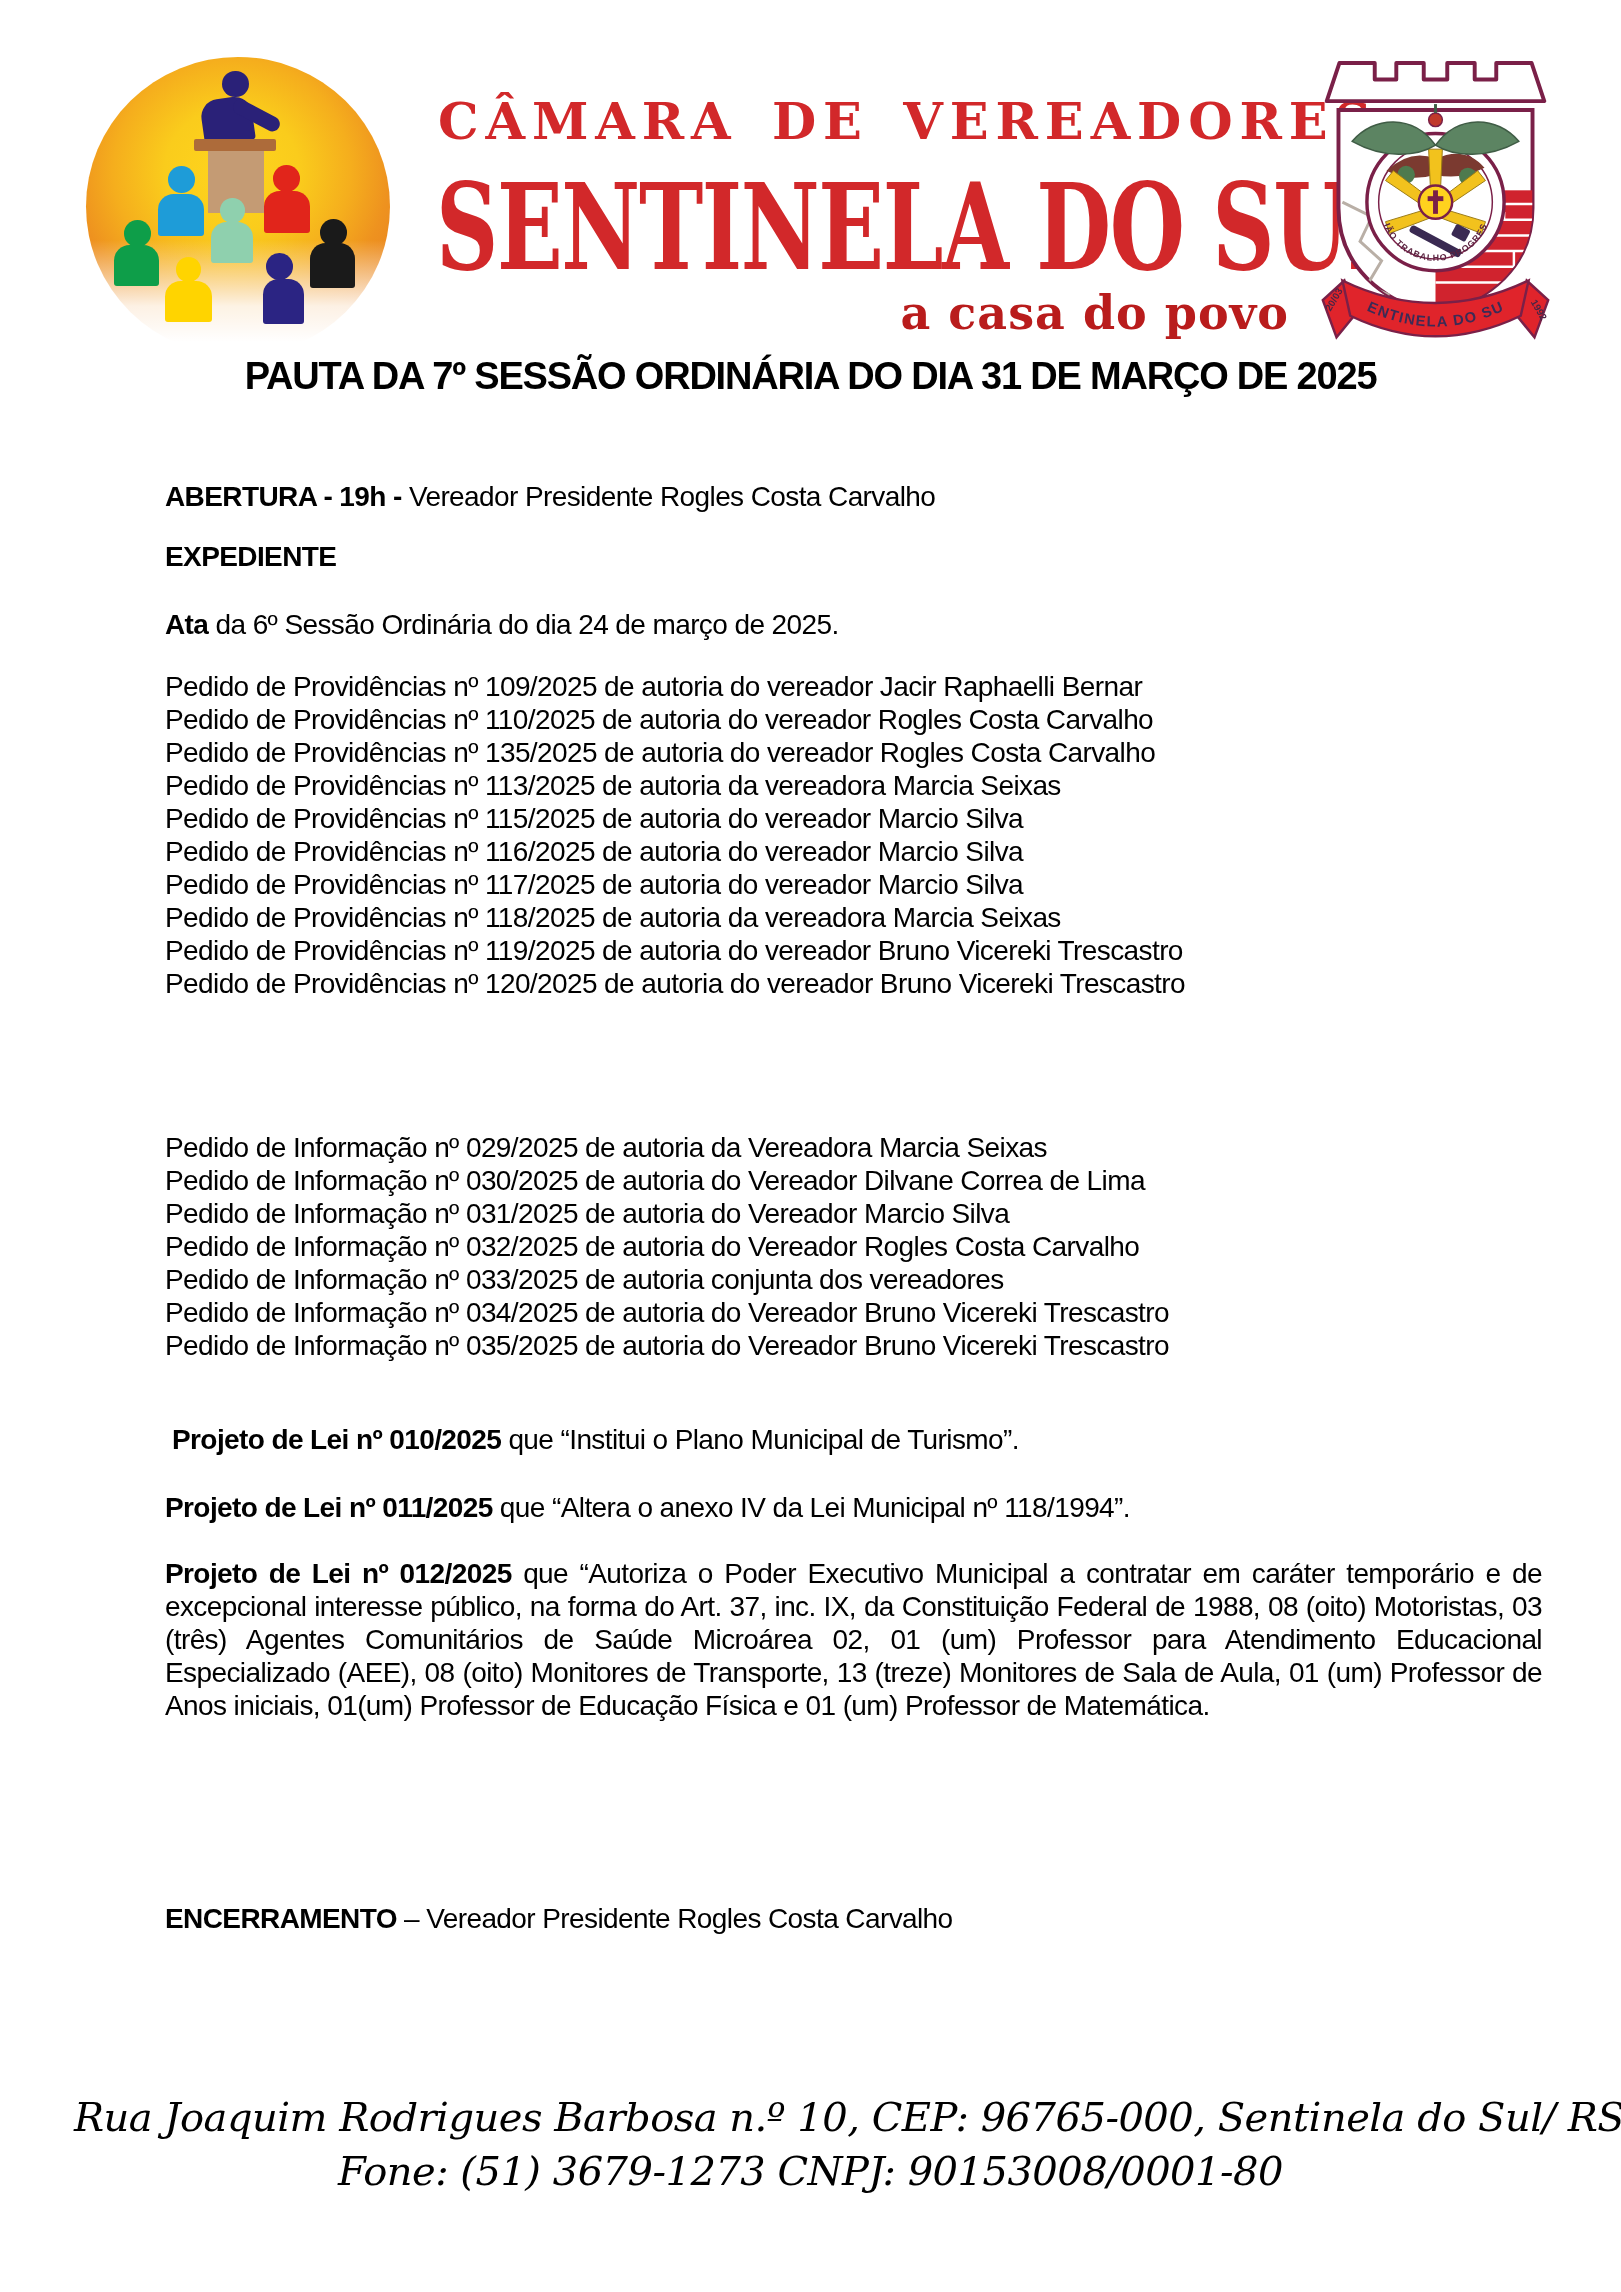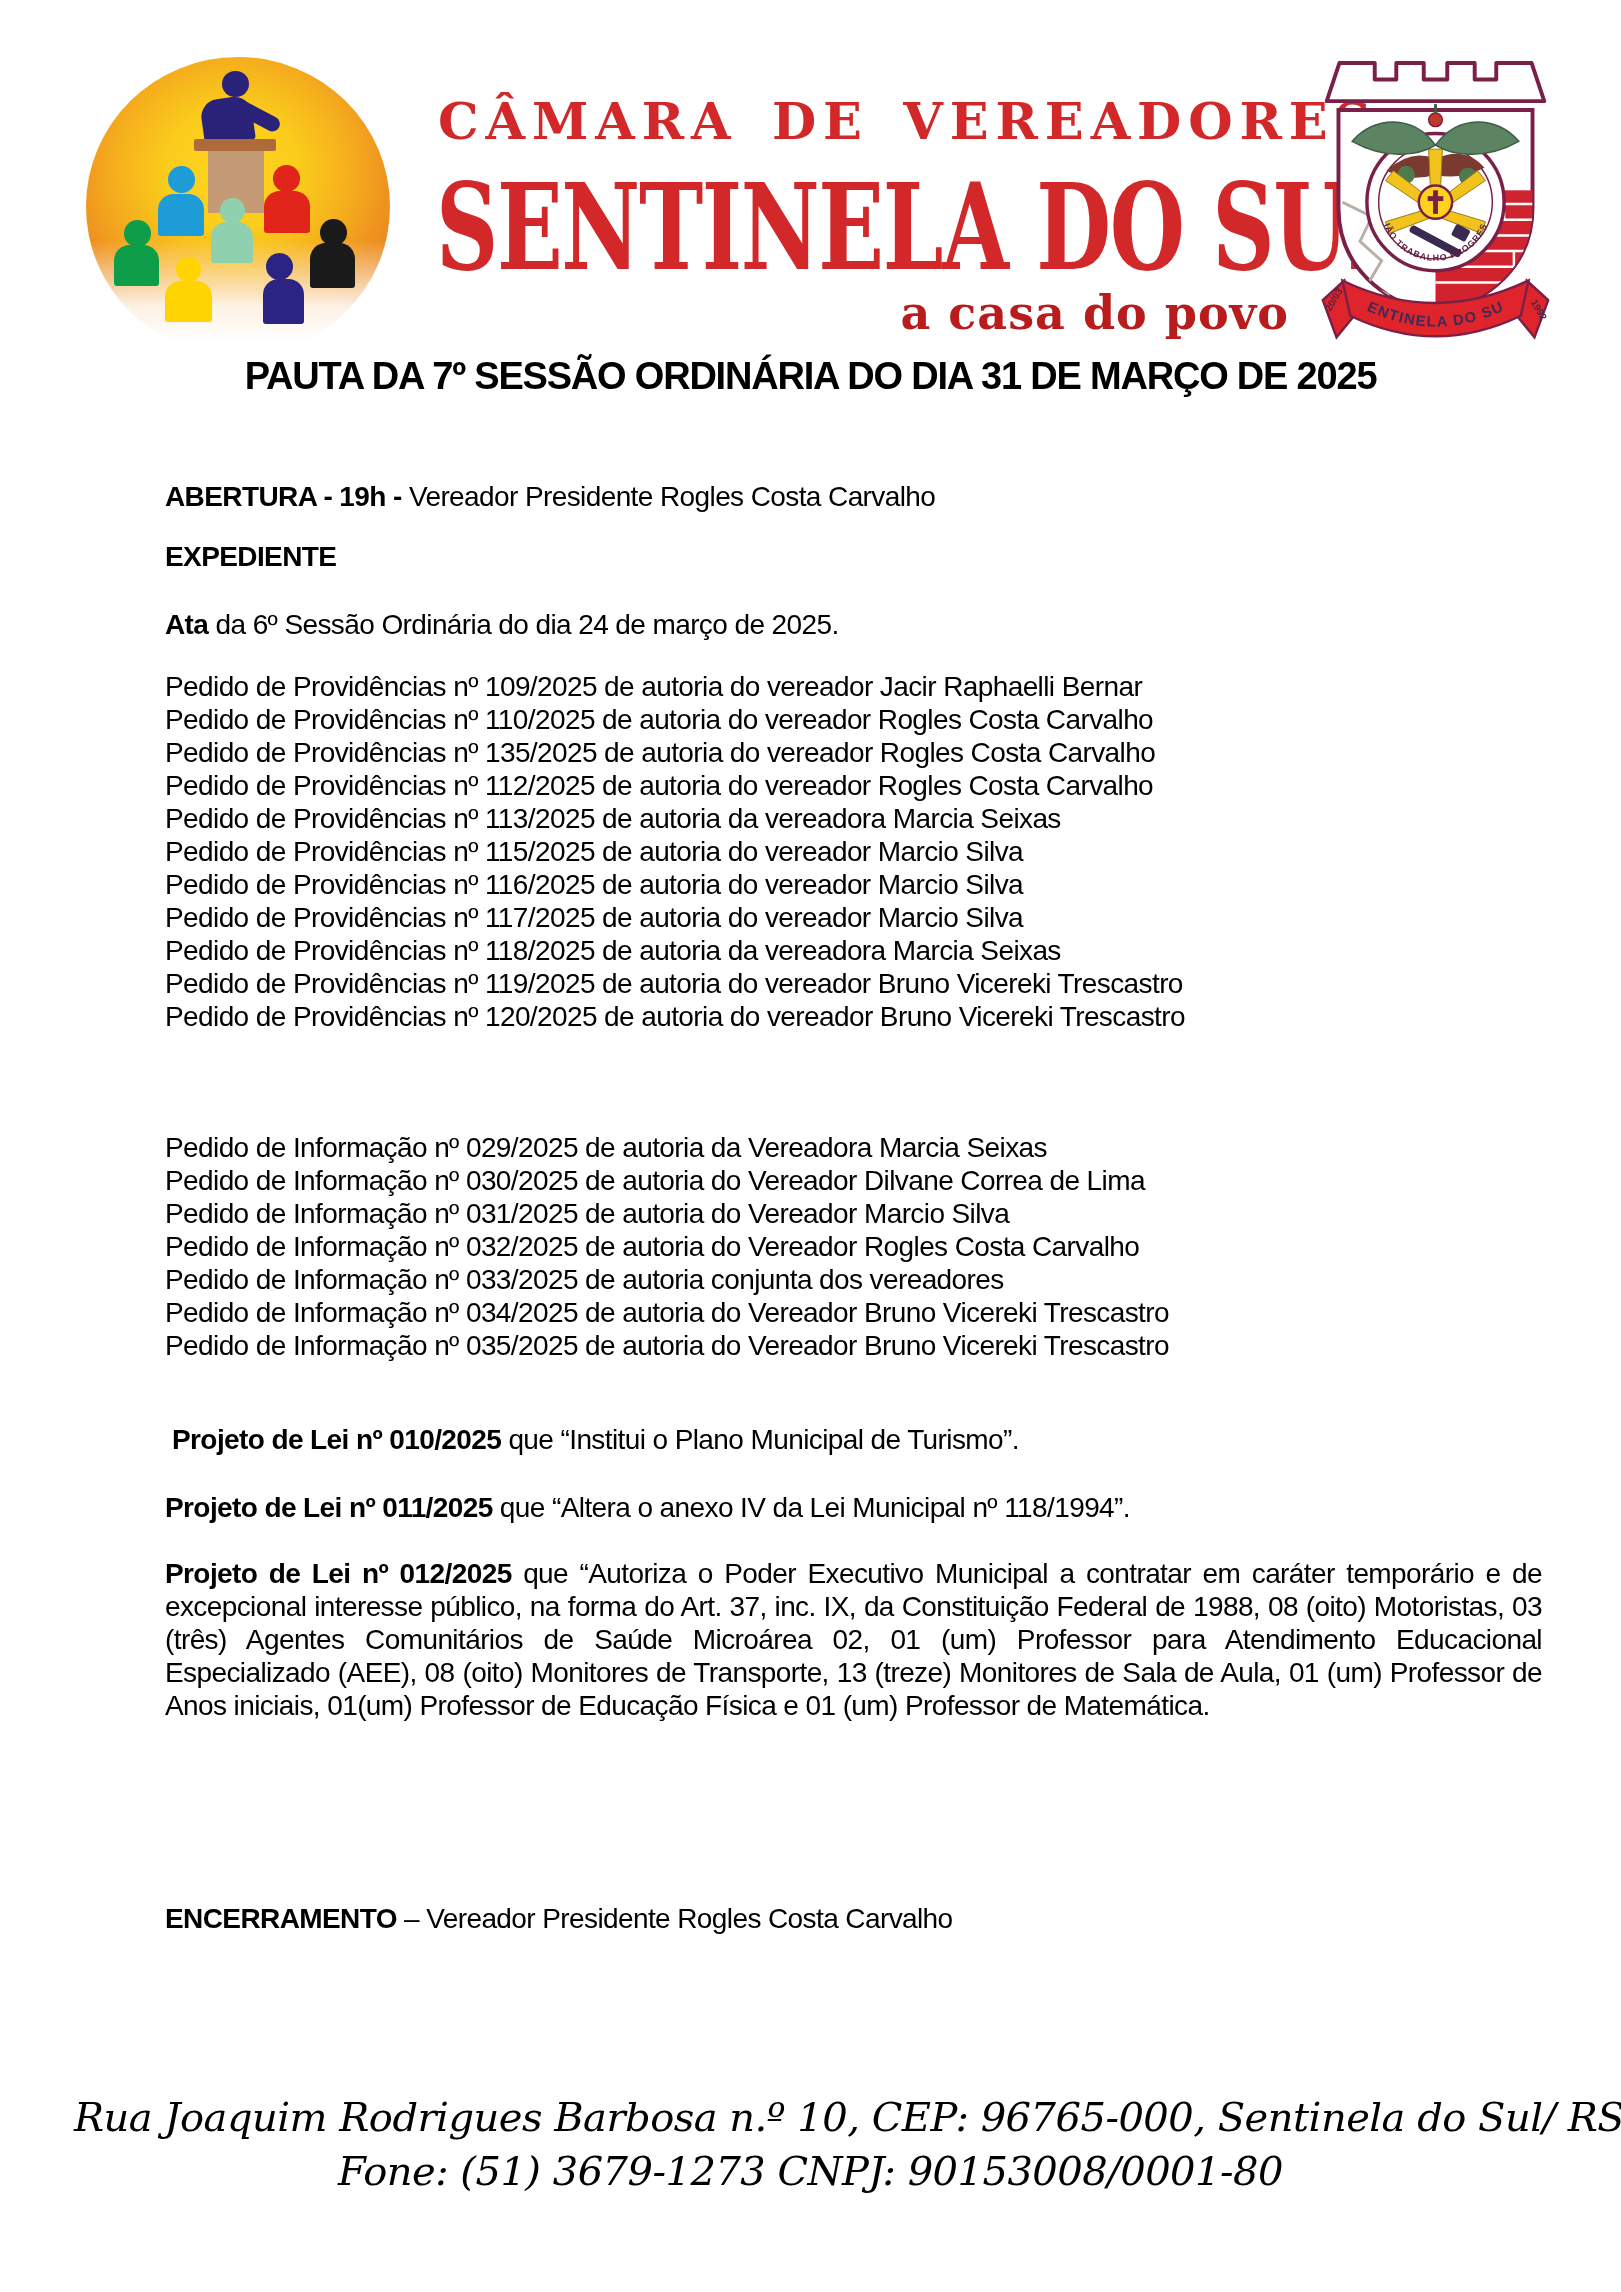--- a/index.html
+++ b/index.html
@@ -177,21 +177,20 @@
   <div class="abs body-line b" style="top:540px;">EXPEDIENTE</div>
 
   <div class="abs body-line" style="top:608px;">
     <span class="b">Ata</span><span> da 6º Sessão Ordinária do dia 24 de março de 2025.</span>
   </div>
 
   <div class="abs list" style="top:670px;">
     <div class="body-line">Pedido de Providências nº 109/2025 de autoria do vereador Jacir Raphaelli Bernar</div>
     <div class="body-line">Pedido de Providências nº 110/2025 de autoria do vereador Rogles Costa Carvalho</div>
     <div class="body-line">Pedido de Providências nº 135/2025 de autoria do vereador Rogles Costa Carvalho</div>
-    <div class="body-line">Pedido de Providências nº 112/2025 de autoria do vereador Rogles Costa Carvalho</div>
     <div class="body-line">Pedido de Providências nº 113/2025 de autoria da vereadora Marcia Seixas</div>
     <div class="body-line">Pedido de Providências nº 115/2025 de autoria do vereador Marcio Silva</div>
     <div class="body-line">Pedido de Providências nº 116/2025 de autoria do vereador Marcio Silva</div>
     <div class="body-line">Pedido de Providências nº 117/2025 de autoria do vereador Marcio Silva</div>
     <div class="body-line">Pedido de Providências nº 118/2025 de autoria da vereadora Marcia Seixas</div>
     <div class="body-line">Pedido de Providências nº 119/2025 de autoria do vereador Bruno Vicereki Trescastro</div>
     <div class="body-line">Pedido de Providências nº 120/2025 de autoria do vereador Bruno Vicereki Trescastro</div>
   </div>
 
   <div class="abs list" style="top:1131px;">

